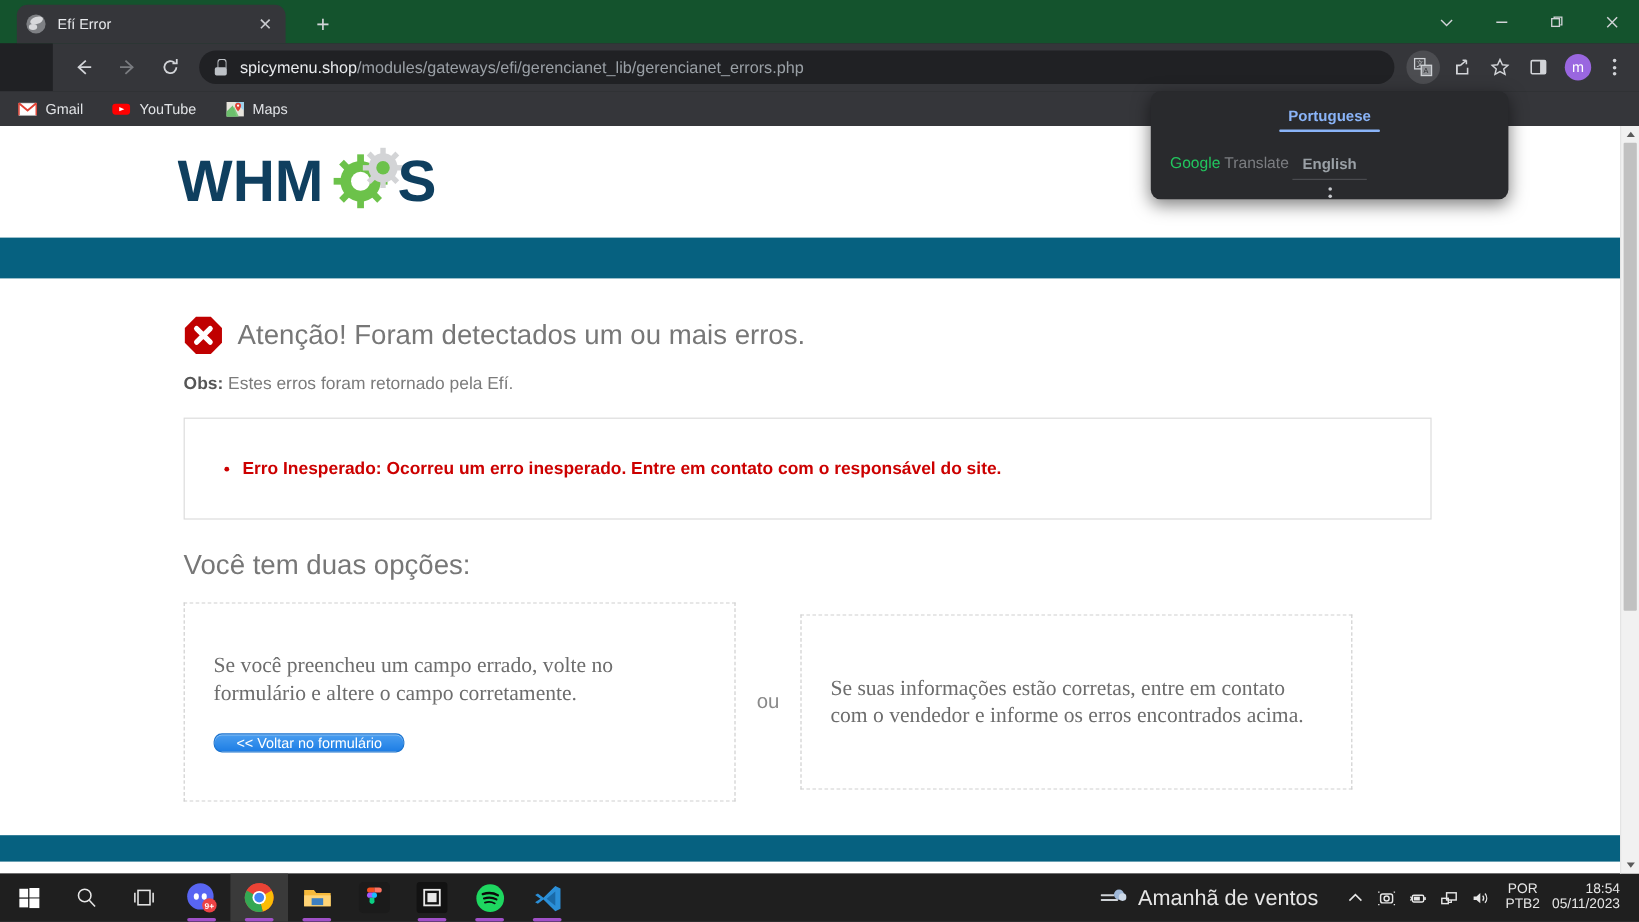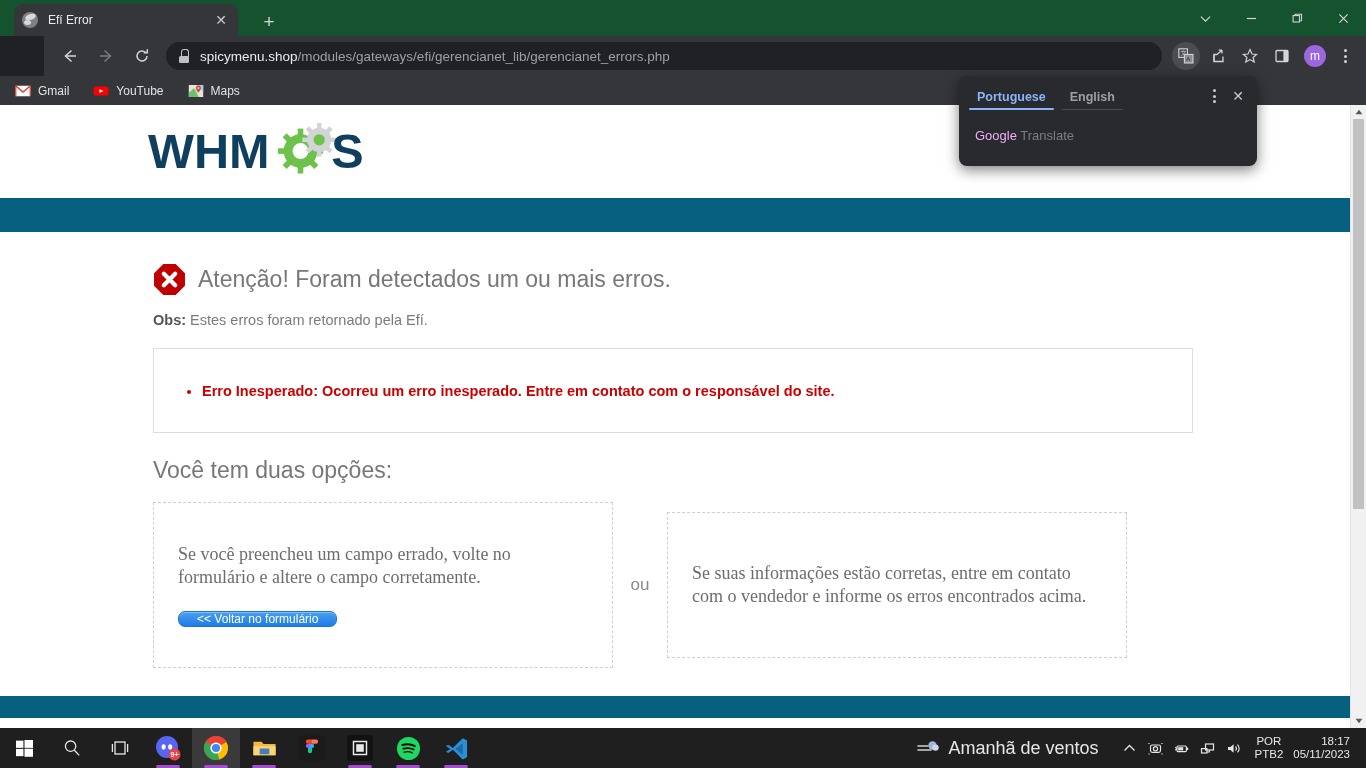--- a/index.html
+++ b/index.html
@@ -75,34 +75,34 @@
   .bm { display:flex; align-items:center; margin-right:14px; padding:3px 5px; border-radius:4px;}
   .bm-label { color:#e1e3e6; font-size:12px; margin-left:7px; }
   .bmico { width:16px;height:16px;flex:none; }
 
   
   .gt-popup {
     position:absolute; left:959px; top:76px; width:298px; height:90px;
     background:#292a2d; border-radius:8px; box-shadow:0 4px 14px rgba(0,0,0,.5);
     overflow:hidden; z-index:40;
   }
-  .gt-tabs { display:flex; align-items:center; height:40px; padding:0 6px; position:relative;}
+  .gt-tabs { display:flex; align-items:center; height:40px; padding:0 6px; position:relative;flex-direction:column;}
   .gt-tab {
     font-size:12.5px; padding:0 12px; height:40px; line-height:42px; position:relative;
     font-weight:bold; color:#9aa0a6;
   }
   .gt-tab.sel { color:#8ab4f8; }
   .gt-tab.sel::after{content:"";position:absolute;left:4px;right:4px;bottom:6px;height:2px;background:#8ab4f8;border-radius:2px;}
   .gt-tab.alt::after{content:"";position:absolute;left:4px;right:4px;bottom:6px;height:1px;background:#4a4b4f;}
   .gt-spacer{flex:1;}
   .gt-kebab{width:22px;display:flex;flex-direction:column;align-items:center;gap:2.5px;}
   .gt-kebab i{width:3px;height:3px;border-radius:50%;background:#c7c9cd;}
   .gt-close{width:26px;text-align:center;color:#c7c9cd;font-size:14px;}
   .gt-body { padding:12px 16px; color:#7b7d81; font-size:13px; }
-  .gt-body .g1{color:#f0abfc;margin-top:36px;}
+  .gt-body .g1{color:#22c55e;margin-top:36px;}
 
   
   .viewport {
     position:absolute; left:0; top:105px; width:1366px; height:623px;
     background:#ffffff; overflow:hidden;
   }
   .page { position:relative; width:1350px; }
   .logo-area { height:93px; padding-left:148px; display:flex; align-items:center; }
   .whmcs-logo { height:58px; }
   .teal-bar { height:34px; background:#066180; }
@@ -561,17 +561,17 @@
           <path d="M9.6 5.4 a3.4 3.4 0 0 1 0 4.2" fill="none" stroke="currentColor" stroke-width="1.1"></path>
           <path d="M11.5 3.6 a6 6 0 0 1 0 7.8" fill="none" stroke="currentColor" stroke-width="1.1"></path>
         </svg>
     </div>
 
     <div class="lang">
       <div>POR</div>
       <div>PTB2</div>
     </div>
     <div class="clock">
-      <div>18:17</div>
+      <div>18:54</div>
       <div>05/11/2023</div>
     </div>
   </div>
 </div>
 
 </body></html>

